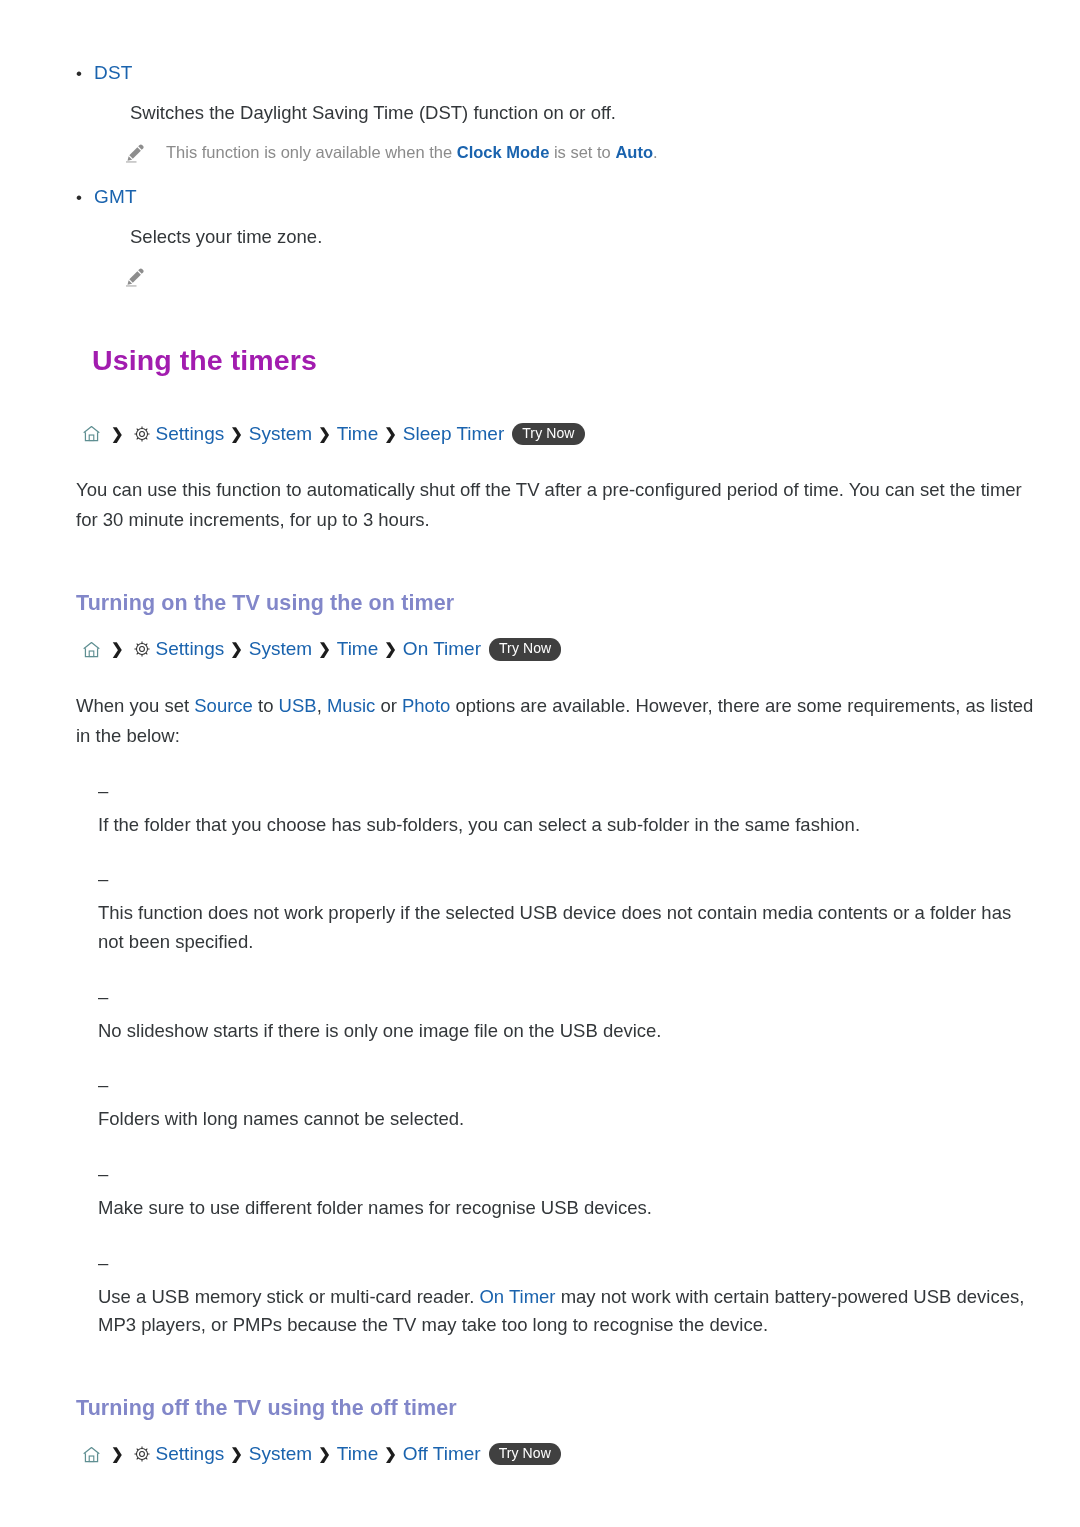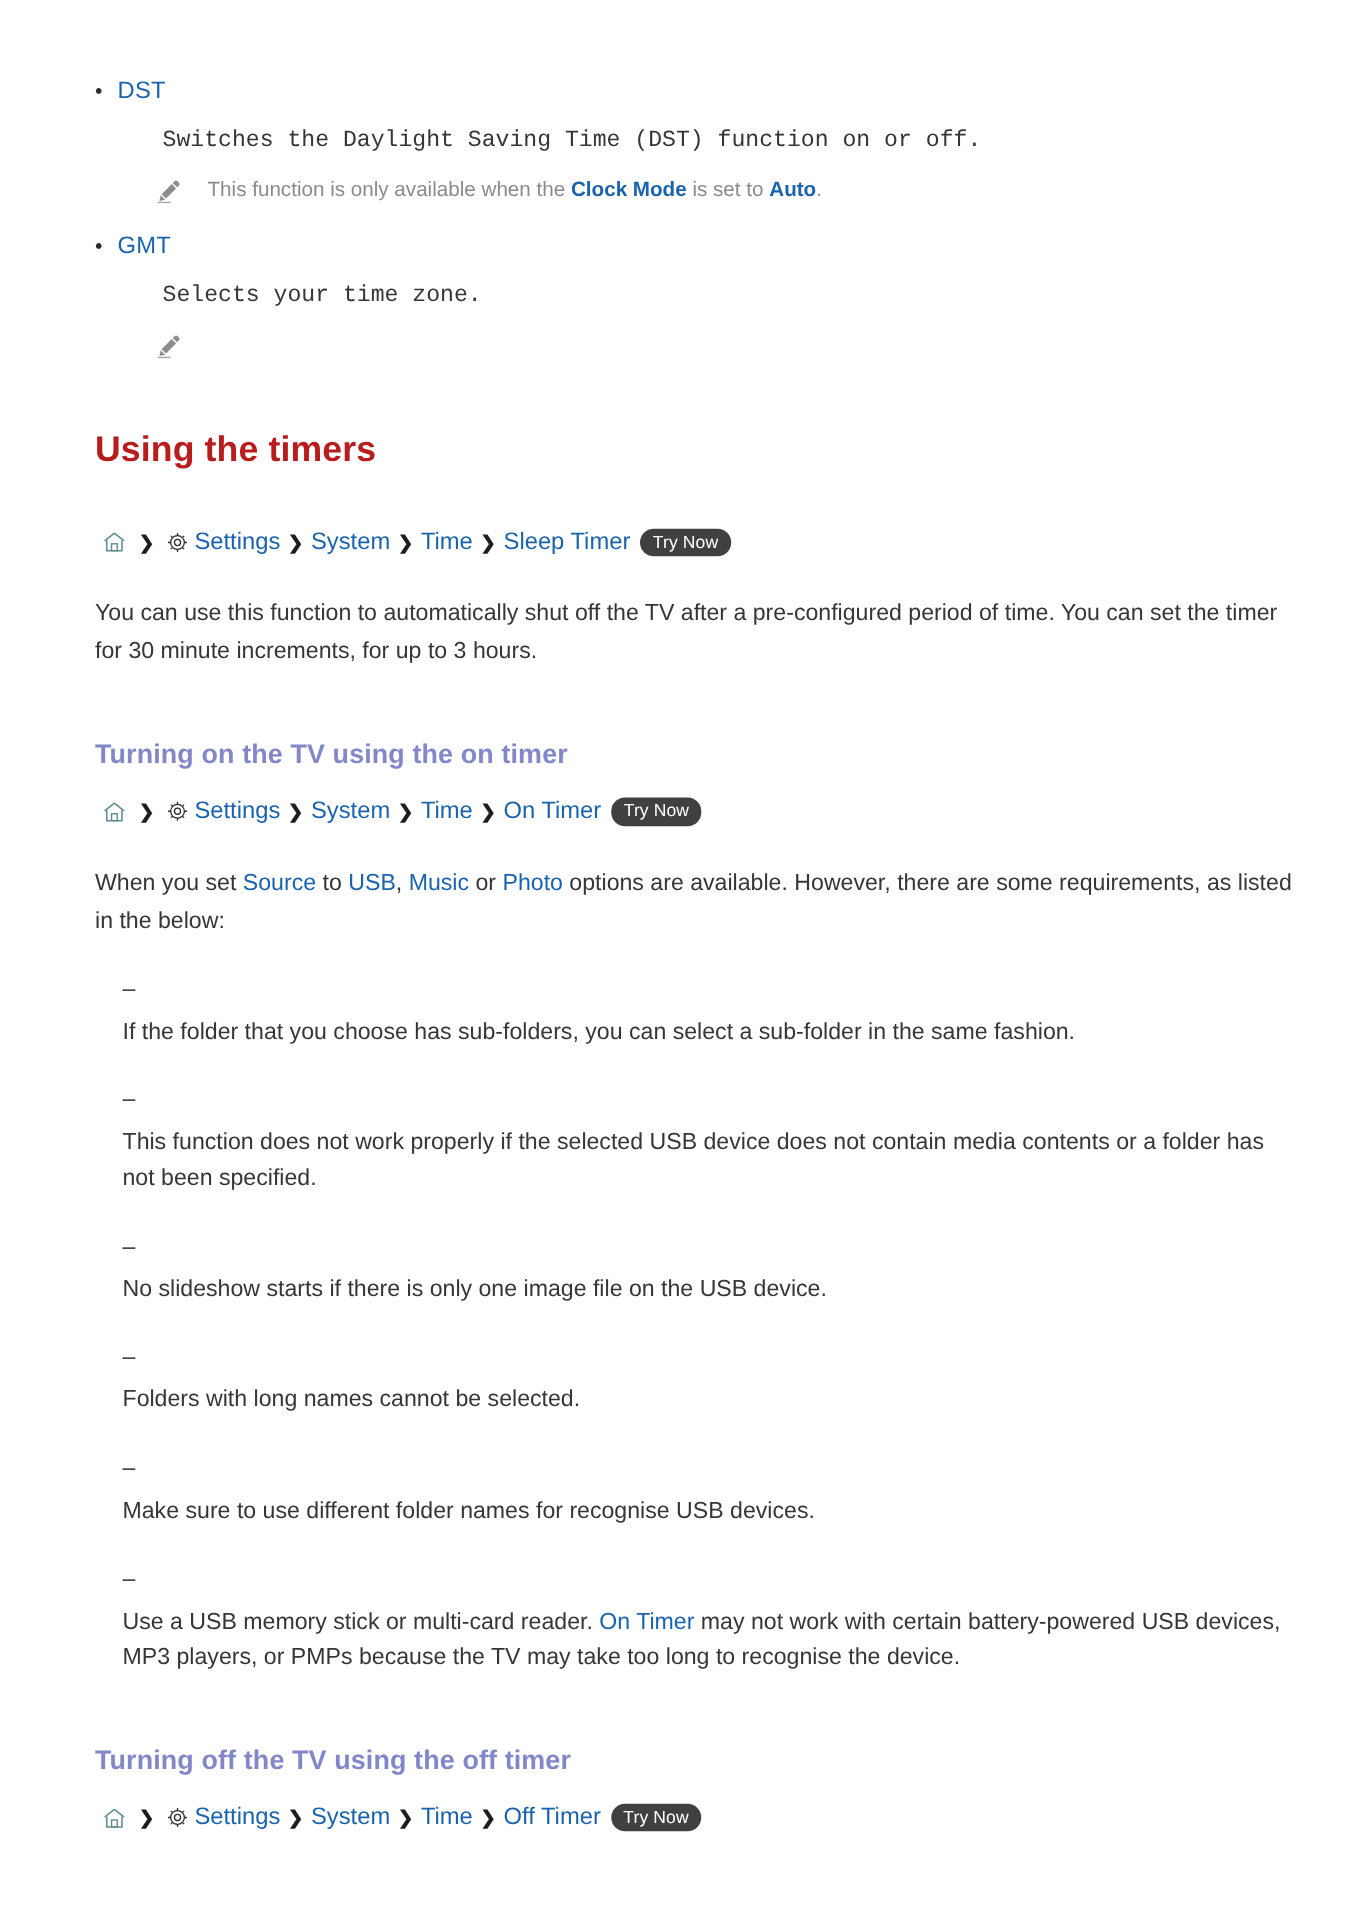--- a/index.html
+++ b/index.html
@@ -42,21 +42,20 @@
     color: #1a63ae;
     font-size: 19px;
     letter-spacing: .2px;
   }
 
   .opt-desc {
     margin: 16px 0 14px 54px;
     font-size: 18.5px;
     color: #33373a;
     line-height: 1.45;
-    font-family: Liberation Mono, monospace;
   }
 
   
   .note {
     display: flex;
     align-items: flex-end;
     margin: 0 0 22px 48px;
   }
   .note-icon {
     flex: 0 0 42px;
@@ -65,24 +64,24 @@
   .note-icon svg { display: block; }
   .note-text {
     font-size: 16.5px;
     color: #8b8b8b;
     line-height: 1.4;
   }
   .note-text .lnk { color: #1a63ae; font-weight: bold; }
 
   
   h1.title {
-    margin: 56px 0 46px 0;
+    margin: 56px 0 46px 16px;
     font-size: 28.5px;
     font-weight: bold;
-    color: #b91c1c;
+    color: #a21caf;
     letter-spacing: .1px;
   }
   h2.subtitle {
     margin: 40px 0 22px 0;
     font-size: 21.5px;
     font-weight: bold;
     color: #8287c9;
     letter-spacing: .1px;
   }
   h2.subtitle.gap-lg { margin-top: 56px; }

